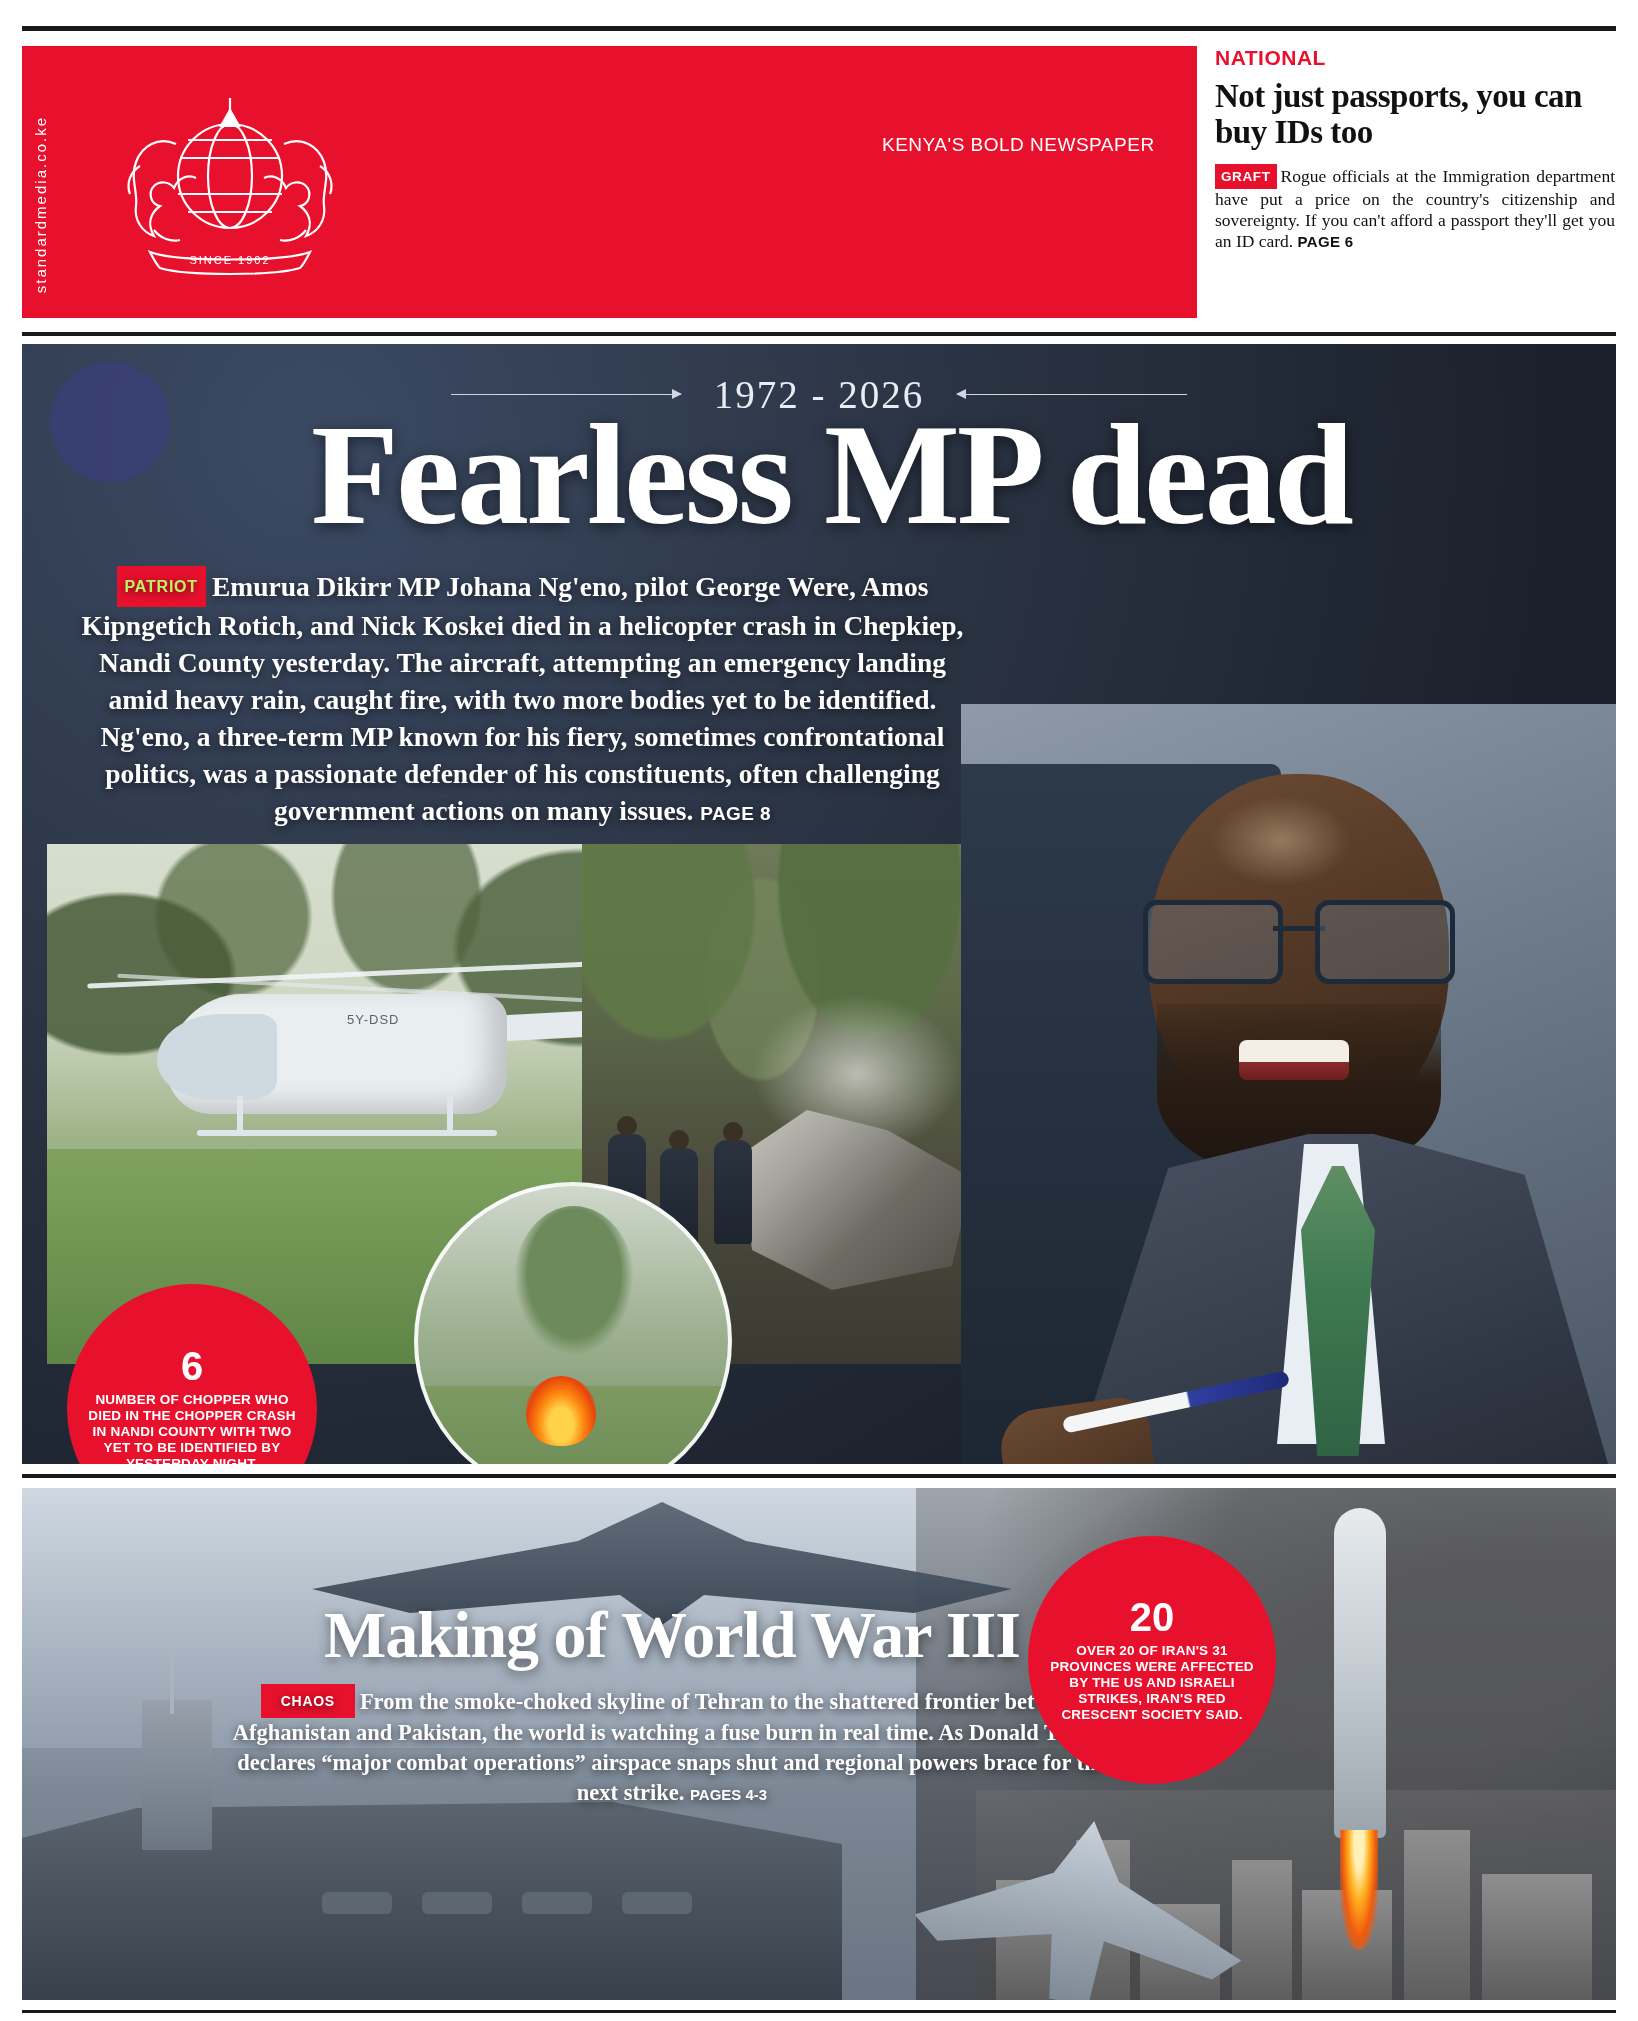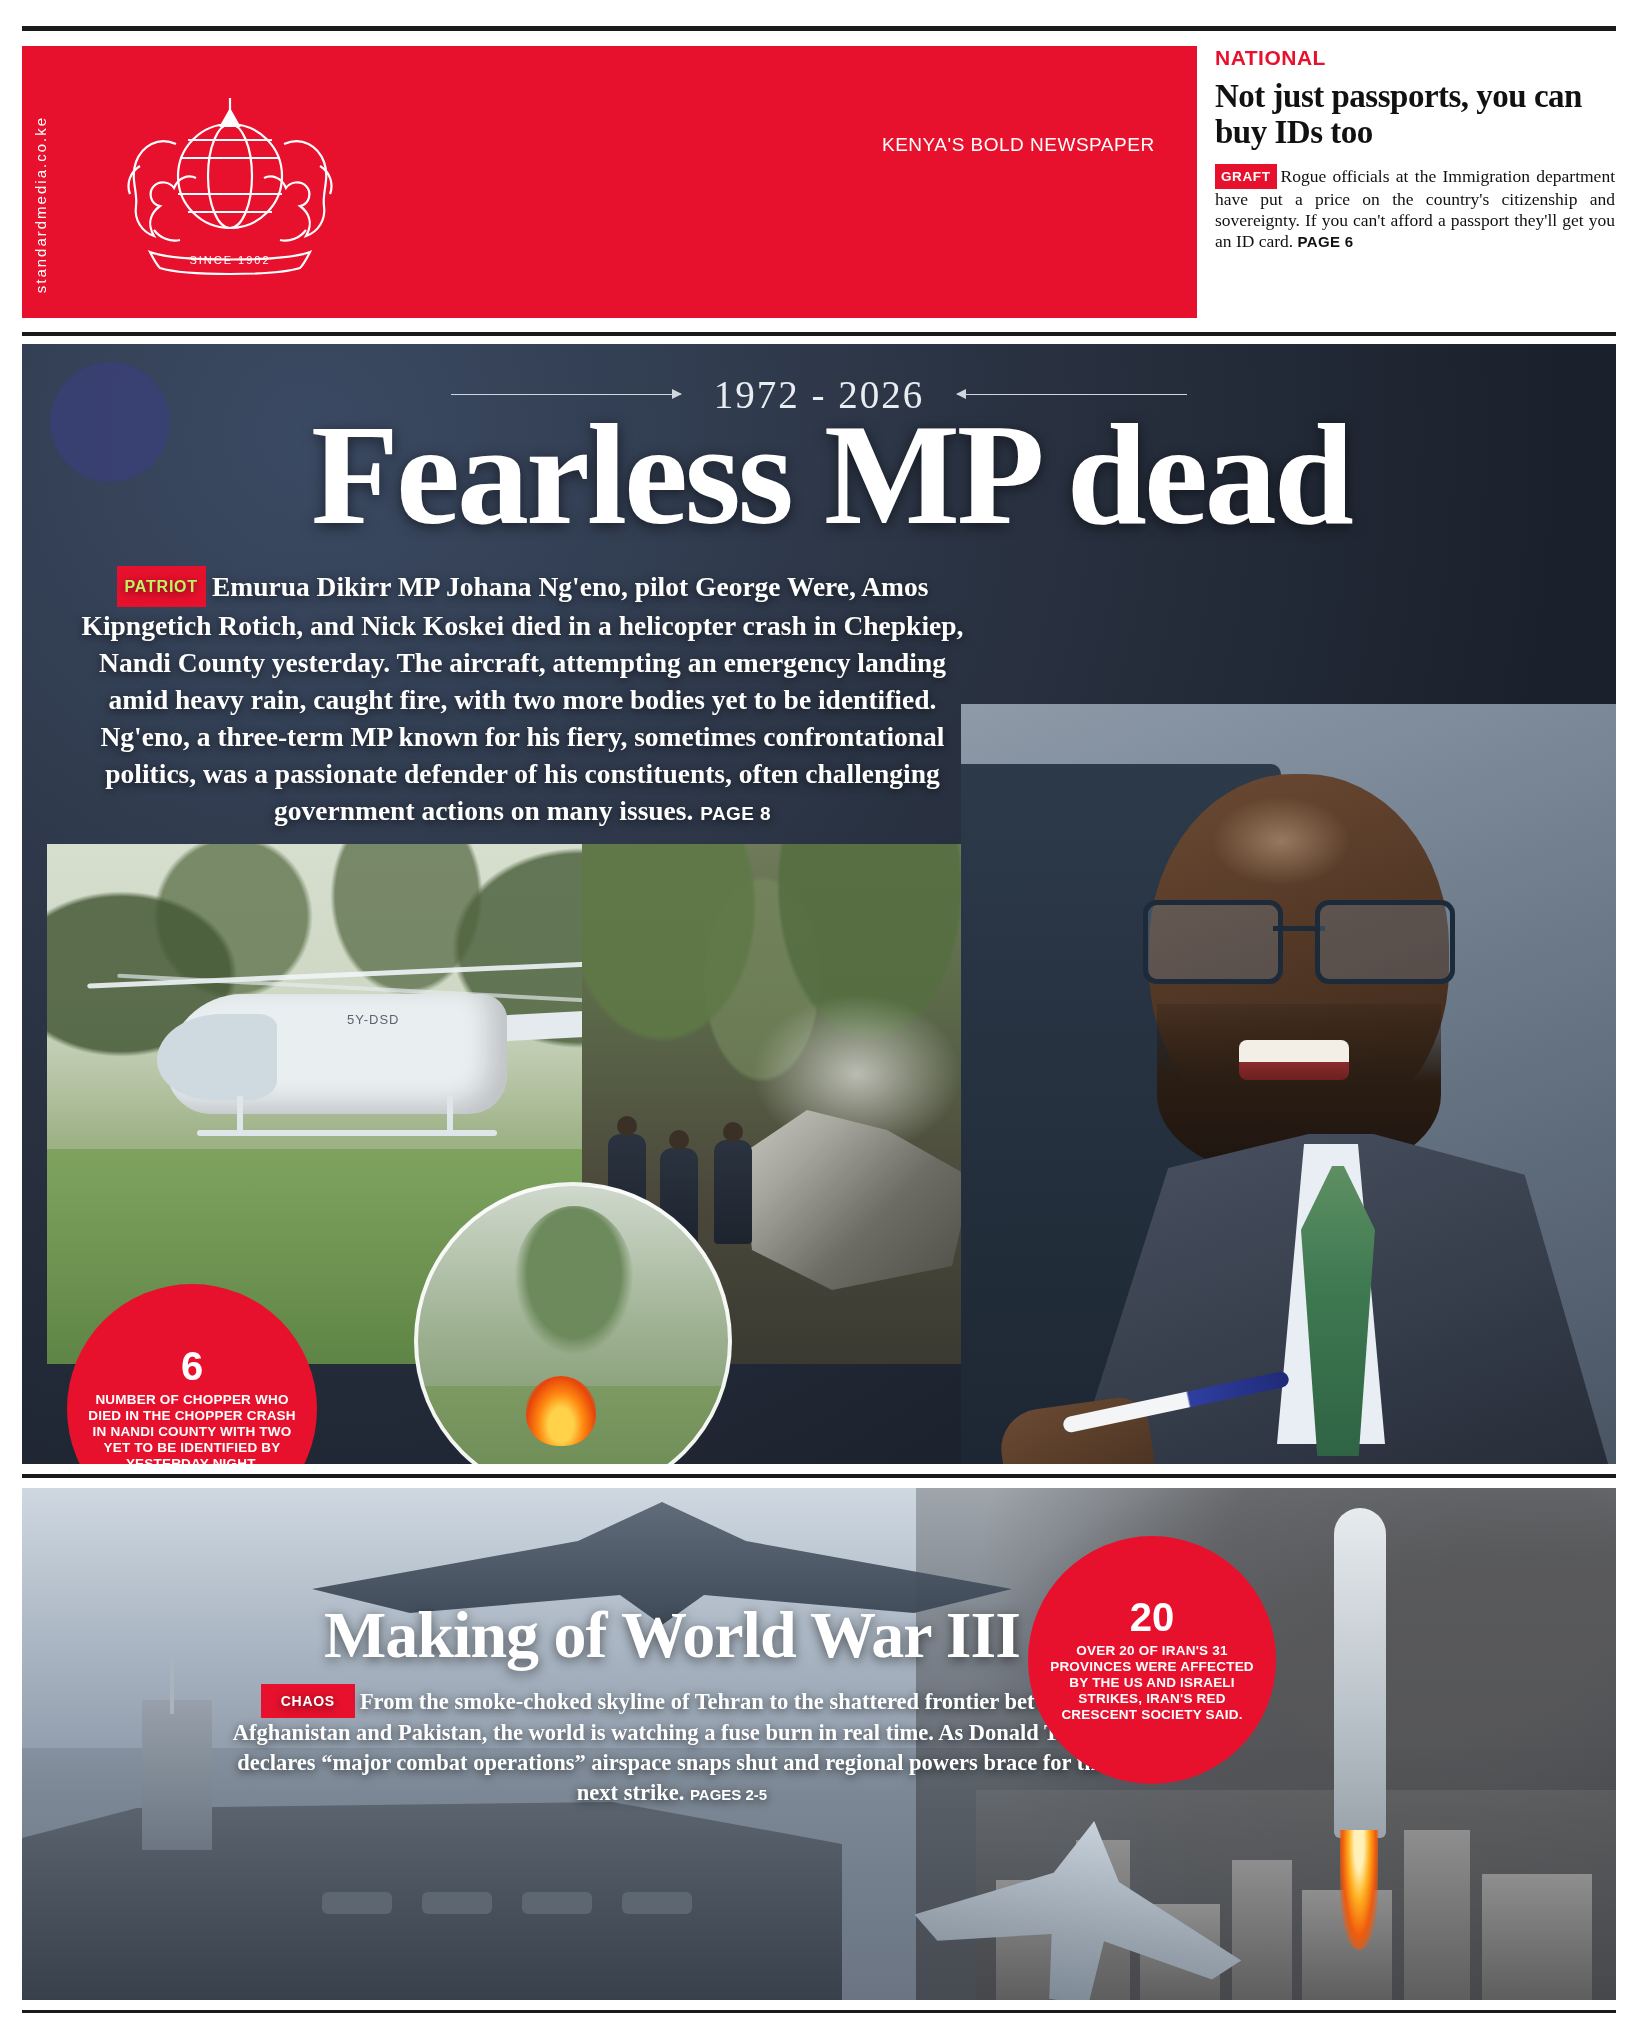--- a/index.html
+++ b/index.html
@@ -855,21 +855,21 @@
     <div class="jet-deck" style="left:500px"></div>
     <div class="jet-deck" style="left:600px"></div>
 
     <div class="missile"></div>
     <div class="missile-flame"></div>
     <div class="fighter"></div>
 
     <div class="ww3-head">Making of World War III</div>
     <div class="ww3-deck">
       <span class="tag-chaos">CHAOS</span><span>From the smoke-choked skyline of Tehran to the shattered frontier between Afghanistan and Pakistan, the world is watching a fuse burn in real time. As Donald Trump declares “major combat operations” airspace snaps shut and regional powers brace for the next strike.</span>
-      <span class="pg-small">PAGES 2-5</span>
+      <span class="pg-small">PAGES 4-3</span>
     </div>
 
     <div class="bubble bubble20">
       <div class="big">20</div>
       <div class="cap">OVER 20 OF IRAN'S 31 PROVINCES WERE AFFECTED BY THE US AND ISRAELI STRIKES, IRAN'S RED CRESCENT SOCIETY SAID.</div>
     </div>
   </div>
 
   <div class="bottom-rule"></div>
 </div>

